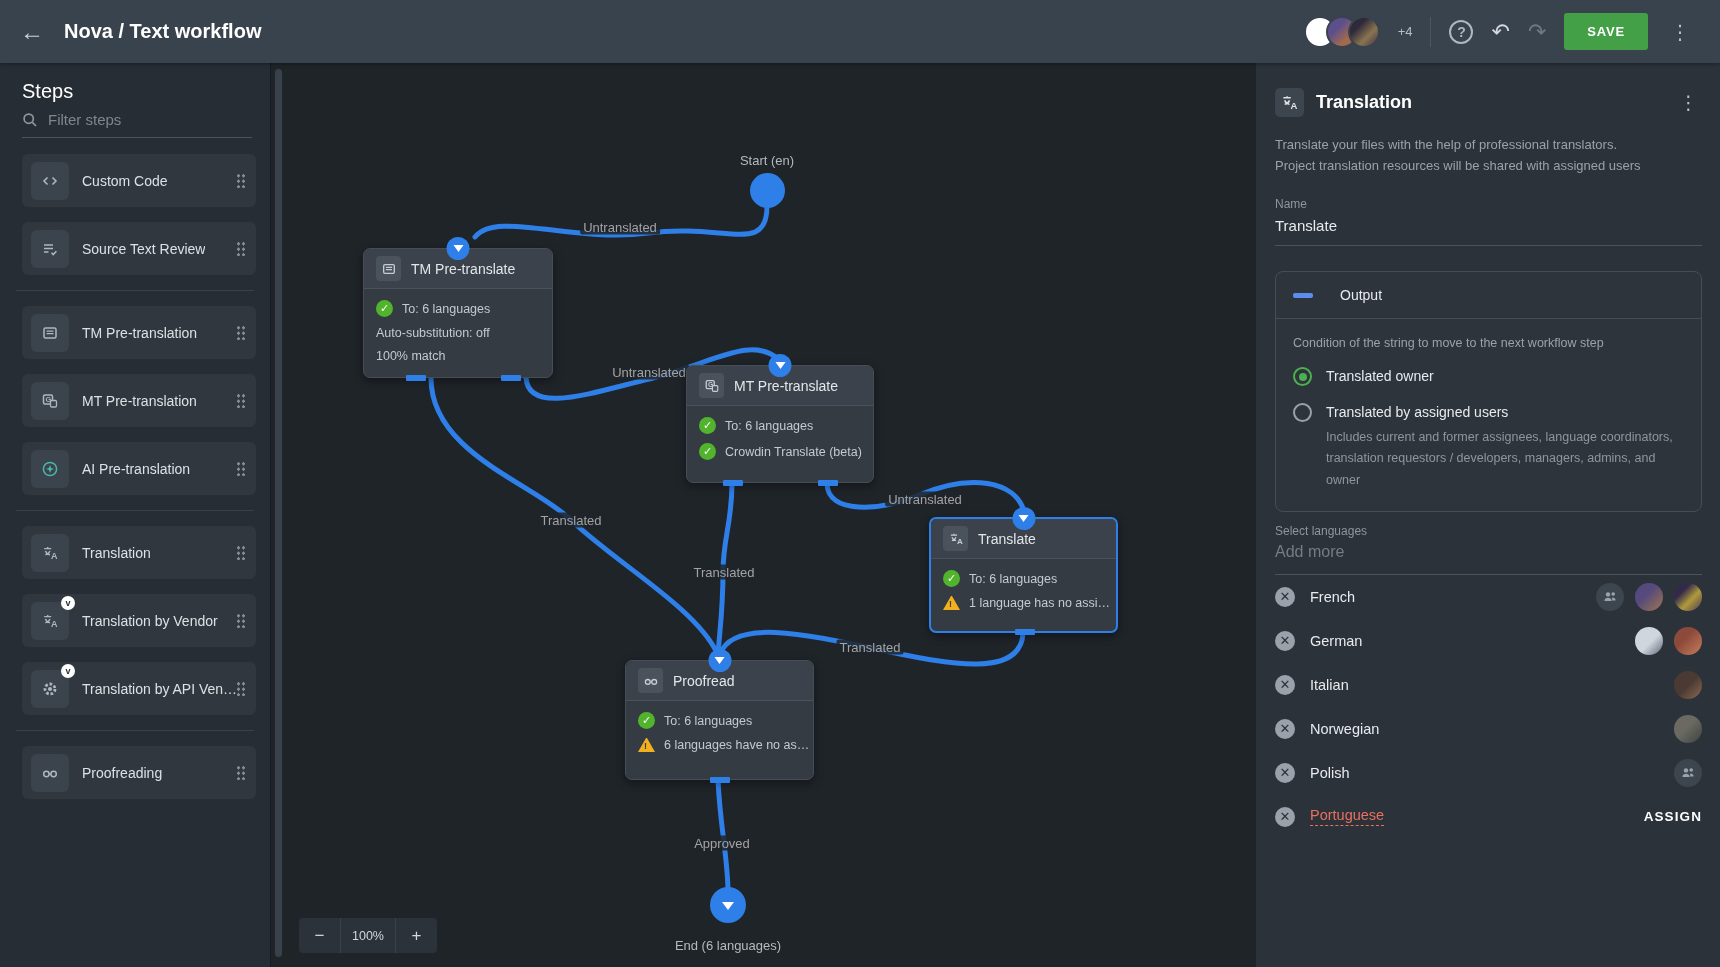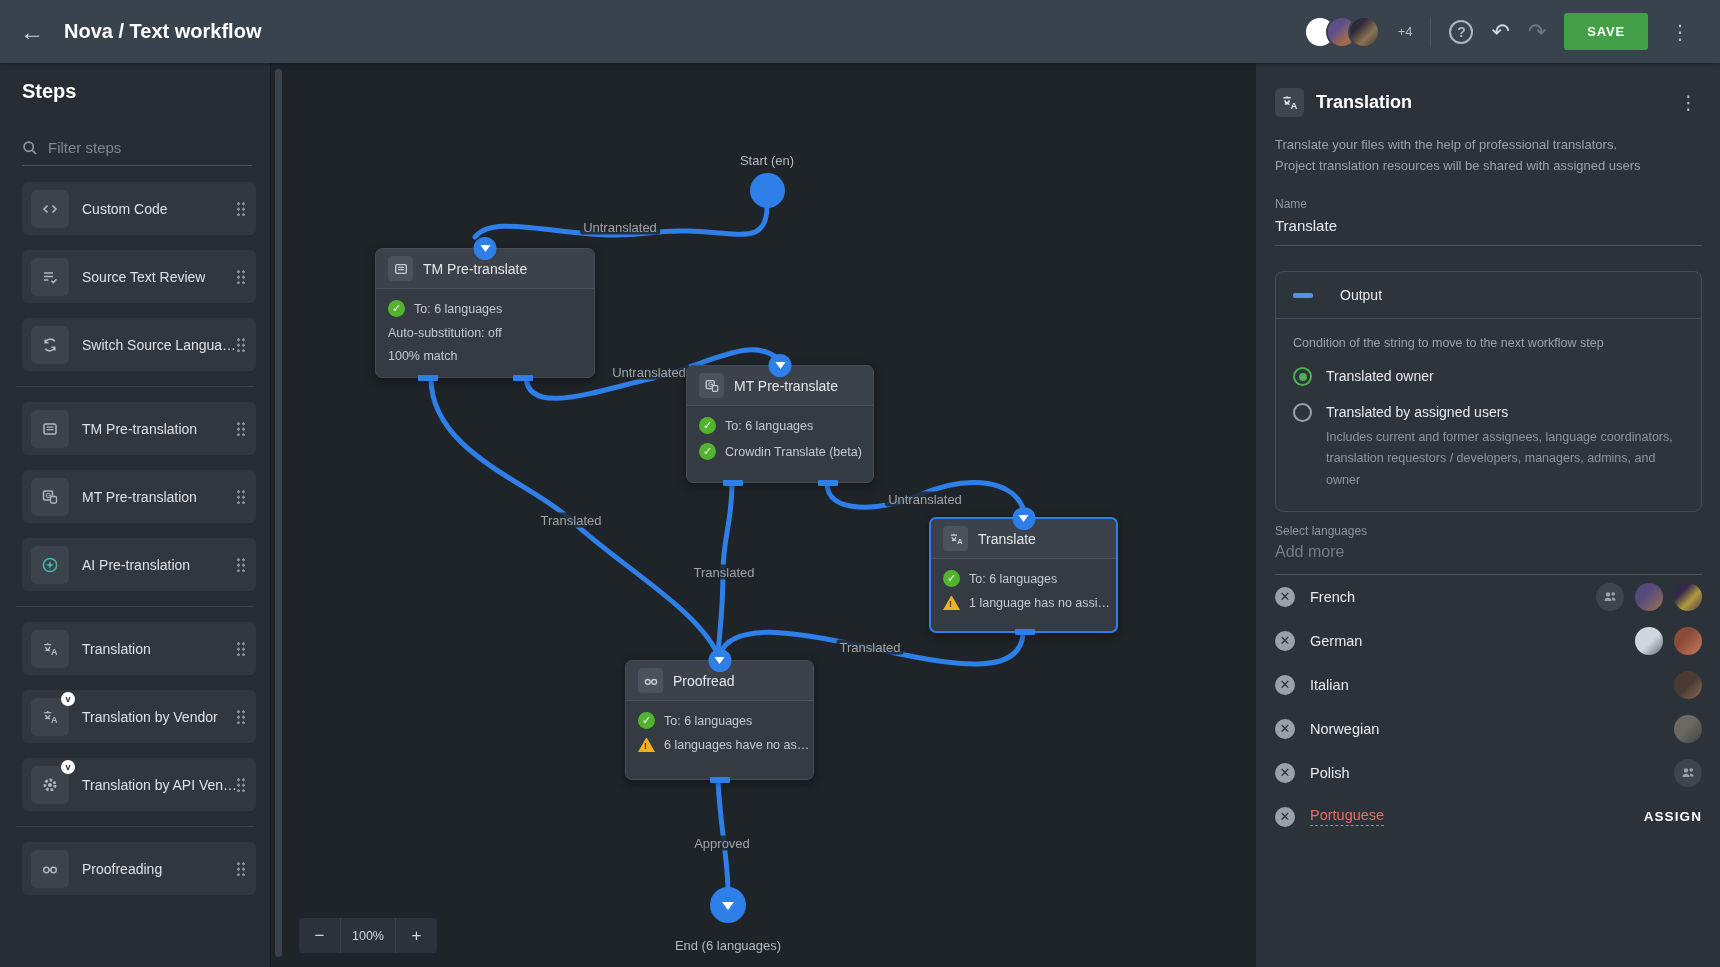--- a/index.html
+++ b/index.html
@@ -25,21 +25,21 @@
   .undo-btn,.redo-btn { font-size:22px; cursor:pointer; line-height:1; }
   .undo-btn { color:#d3d8dd; }
   .redo-btn { color:#6e7983; }
   .save-btn { background:#43a047; color:#fff; font-size:13px; font-weight:700; letter-spacing:.8px;
     border:none; border-radius:3px; padding:11px 23px; cursor:pointer; }
   .kebab { font-size:20px; color:#b7bec5; cursor:pointer; padding:0 4px; }
 
   
   .sidebar { position:absolute; left:0; top:63px; width:270px; height:904px; background:#262d34;
     padding:17px 14px 0 22px; overflow:hidden; }
-  .sidebar-title { font-size:20px; font-weight:700; color:#fff; margin-bottom:36px; }
+  .sidebar-title { font-size:20px; font-weight:400; color:#fff; margin-bottom:8px; }
   .filter-row { display:flex; align-items:center; gap:10px; border-bottom:1px solid #4a545e;
     padding-bottom:9px; margin-bottom:16px; margin-right:4px; }
   .filter-input { background:transparent; border:none; outline:none; color:#e8eaed;
     font-size:15px; width:180px; font-family:inherit; }
   .filter-input::placeholder { color:#7d8791; }
   .step-card { height:53px; background:#30373e; border-radius:6px; display:flex; align-items:center;
     padding:0 10px 0 9px; margin-bottom:15px; cursor:pointer; }
   .step-icon { width:38px; height:38px; background:#3b434c; border-radius:6px; flex:0 0 38px;
     display:flex; align-items:center; justify-content:center; position:relative; }
   .step-label { font-size:14px; color:#dde1e5; margin-left:13px; white-space:nowrap; overflow:hidden; }
@@ -195,30 +195,20 @@
   <div class="step-card">
     <div class="step-icon">
         <svg class="ic" width="18" height="18" viewBox="0 0 18 18">
           <path d="M3 5h9M3 8.5h9M3 12h4.5" stroke="#aeb6be" stroke-width="1.6" fill="none"></path>
           <path d="M10.5 12.8l1.7 1.7 3.2-3.2" stroke="#aeb6be" stroke-width="1.6" fill="none"></path>
         </svg>
       </div>
     <div class="step-label">Source Text Review</div>
     <div class="drag-handle"></div>
   </div>
-  <div class="step-card">
-    <div class="step-icon">
-        <svg class="ic" width="18" height="18" viewBox="0 0 18 18">
-          <path d="M13.8 5.2A5.6 5.6 0 0 0 4.2 6.8M4.2 12.8a5.6 5.6 0 0 0 9.6-1.6" stroke="#aeb6be" stroke-width="1.6" fill="none"></path>
-          <path d="M4.2 3.4v3.4h3.4M13.8 14.6v-3.4h-3.4" stroke="#aeb6be" stroke-width="1.6" fill="none"></path>
-        </svg>
-      </div>
-    <div class="step-label">Switch Source Langua…</div>
-    <div class="drag-handle"></div>
-  </div>
 
   <hr class="group-divider">
 
   <div class="step-card">
     <div class="step-icon">
         <svg class="ic" width="18" height="18" viewBox="0 0 18 18">
           <rect x="3" y="4" width="12" height="10" rx="1.5" fill="none" stroke="#aeb6be" stroke-width="1.5"></rect>
           <path d="M5.5 7.2h7M5.5 9.7h7" stroke="#aeb6be" stroke-width="1.3"></path>
         </svg>
       </div>
@@ -316,21 +306,21 @@
   <div class="start-circle"></div>
 
   <span class="edge-label" style="left:349px; top:164px;">Untranslated</span>
   <span class="edge-label" style="left:378px; top:309px;">Untranslated</span>
   <span class="edge-label" style="left:654px; top:436px;">Untranslated</span>
   <span class="edge-label" style="left:300px; top:457px;">Translated</span>
   <span class="edge-label" style="left:453px; top:509px;">Translated</span>
   <span class="edge-label" style="left:599px; top:584px;">Translated</span>
   <span class="edge-label" style="left:451px; top:780px;">Approved</span>
 
-  <div class="node" style="left:104px; top:185px; width:220px; height:130px;">
+  <div class="node" style="left:92px; top:185px; width:190px; height:130px;">
     <div class="in-port"></div>
     <div class="node-header">
       <div class="node-icon">
           <svg class="ic" width="16" height="16" viewBox="0 0 18 18">
             <rect x="3" y="4" width="12" height="10" rx="1.5" fill="none" stroke="#c6ccd2" stroke-width="1.5"></rect>
             <path d="M5.5 7.2h7M5.5 9.7h7" stroke="#c6ccd2" stroke-width="1.3"></path>
           </svg>
         </div>
       <div class="node-title">TM Pre-translate</div>
     </div>

